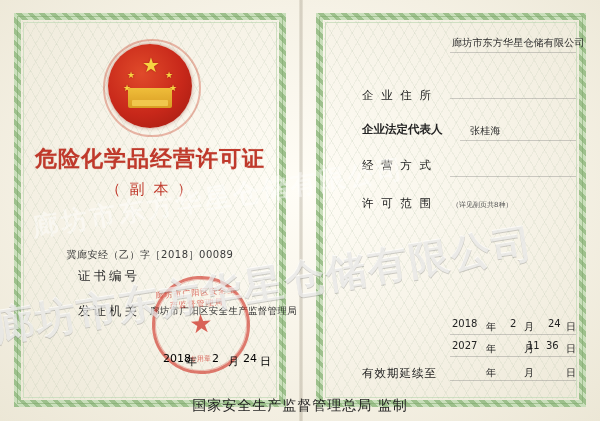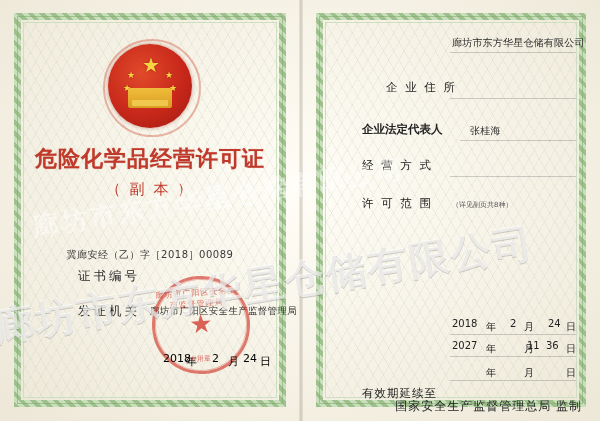--- a/index.html
+++ b/index.html
@@ -175,23 +175,23 @@
   }
   .watermark2{
     position:absolute;left:30px;top:210px;width:640px;
     font-size:26px;font-weight:bold;
     color:rgba(255,255,255,.45);
     transform:rotate(-9deg);
     transform-origin:left top;
     white-space:nowrap;letter-spacing:3px;pointer-events:none;
   }
   .footer{
-    position:absolute;left:0;bottom:6px;width:600px;text-align:right;
-    padding-right:18px;box-sizing:border-box;
-    font-size:12px;color:#1f1f1f;letter-spacing:1px;
+    position:absolute;left:0;bottom:6px;width:600px;text-align:center;
+    box-sizing:border-box;
+    font-size:14px;color:#1f1f1f;letter-spacing:1px;
   }
 </style>
 </head>
 <body>
 
 <div class="doc">
   <div class="paper"></div>
 
   <div class="border-frame left-frame"></div>
   <div class="guilloche left-guilloche"></div>
@@ -230,21 +230,21 @@
   <div class="d-year">2018</div>
   <div class="d-y-ch">年</div>
   <div class="d-month">2</div>
   <div class="d-m-ch">月</div>
   <div class="d-day">24</div>
   <div class="d-d-ch">日</div>
 
   <div class="rval" style="left:452px;top:36px;">廊坊市东方华星仓储有限公司</div>
   <div class="r-line" style="left:450px;top:52px;width:126px;"></div>
 
-  <div class="rrow" style="left:362px;top:80px;margin-left:24px;">企 业 住 所</div>
+  <div class="rrow" style="left:362px;top:88px;">企 业 住 所</div>
   <div class="r-line" style="left:450px;top:98px;width:126px;"></div>
 
   <div class="rrow" style="left:362px;top:122px;letter-spacing:0px;font-weight:bold;">企业法定代表人</div>
   <div class="rval" style="left:470px;top:124px;">张桂海</div>
   <div class="r-line" style="left:460px;top:140px;width:116px;"></div>
 
   <div class="rrow" style="left:362px;top:158px;">经 营 方 式</div>
   <div class="r-line" style="left:450px;top:176px;width:126px;"></div>
 
   <div class="rrow" style="left:362px;top:196px;">许 可 范 围</div>
@@ -259,21 +259,21 @@
   <div class="r-line" style="left:450px;top:334px;width:126px;"></div>
 
   <div class="rdate-v" style="left:452px;top:340px;">2027</div>
   <div class="rdate-ch" style="left:486px;top:342px;">年</div>
   <div class="rdate-v" style="left:508px;top:340px;margin-left:19px;">11</div>
   <div class="rdate-ch" style="left:524px;top:342px;">月</div>
   <div class="rdate-v" style="left:546px;top:340px;">36</div>
   <div class="rdate-ch" style="left:566px;top:342px;">日</div>
   <div class="r-line" style="left:450px;top:356px;width:126px;"></div>
 
-  <div class="rdate-lbl" style="left:362px;top:366px;letter-spacing:1px;margin-top:20px;">有效期延续至</div>
+  <div class="rdate-lbl" style="left:362px;top:366px;letter-spacing:1px;">有效期延续至</div>
   <div class="rdate-v" style="left:452px;top:364px;"></div>
   <div class="rdate-ch" style="left:486px;top:366px;">年</div>
   <div class="rdate-v" style="left:510px;top:364px;"></div>
   <div class="rdate-ch" style="left:524px;top:366px;">月</div>
   <div class="rdate-v" style="left:548px;top:364px;"></div>
   <div class="rdate-ch" style="left:566px;top:366px;">日</div>
   <div class="r-line" style="left:450px;top:380px;width:126px;"></div>
 
   <div class="watermark2">廊坊市东方华星仓储有限公司</div>
   <div class="watermark">廊坊市东方华星仓储有限公司</div>

